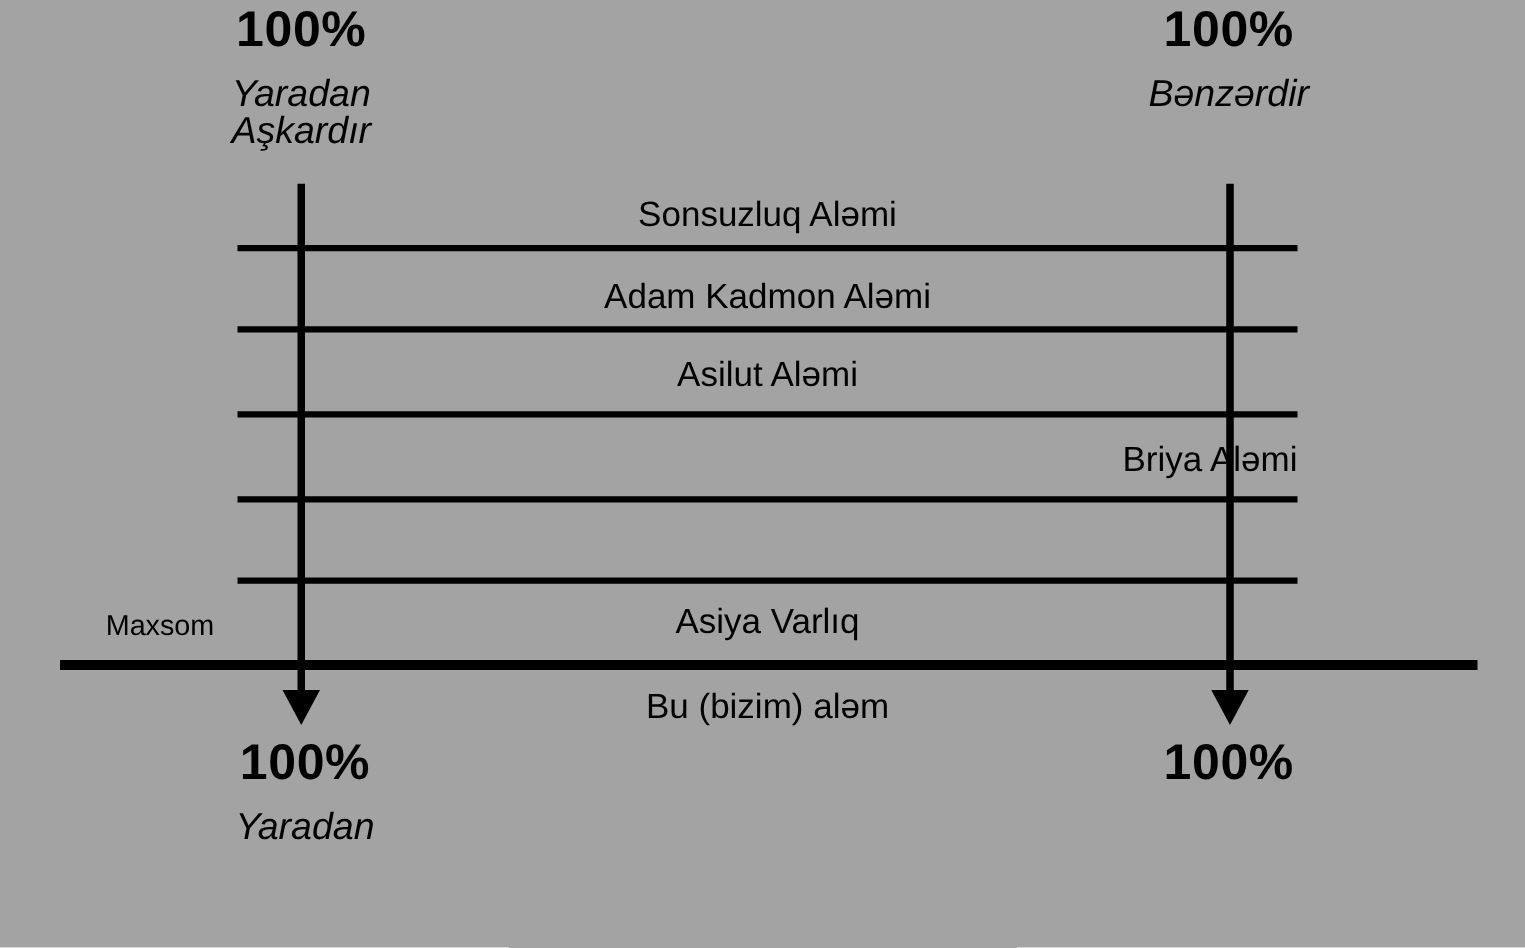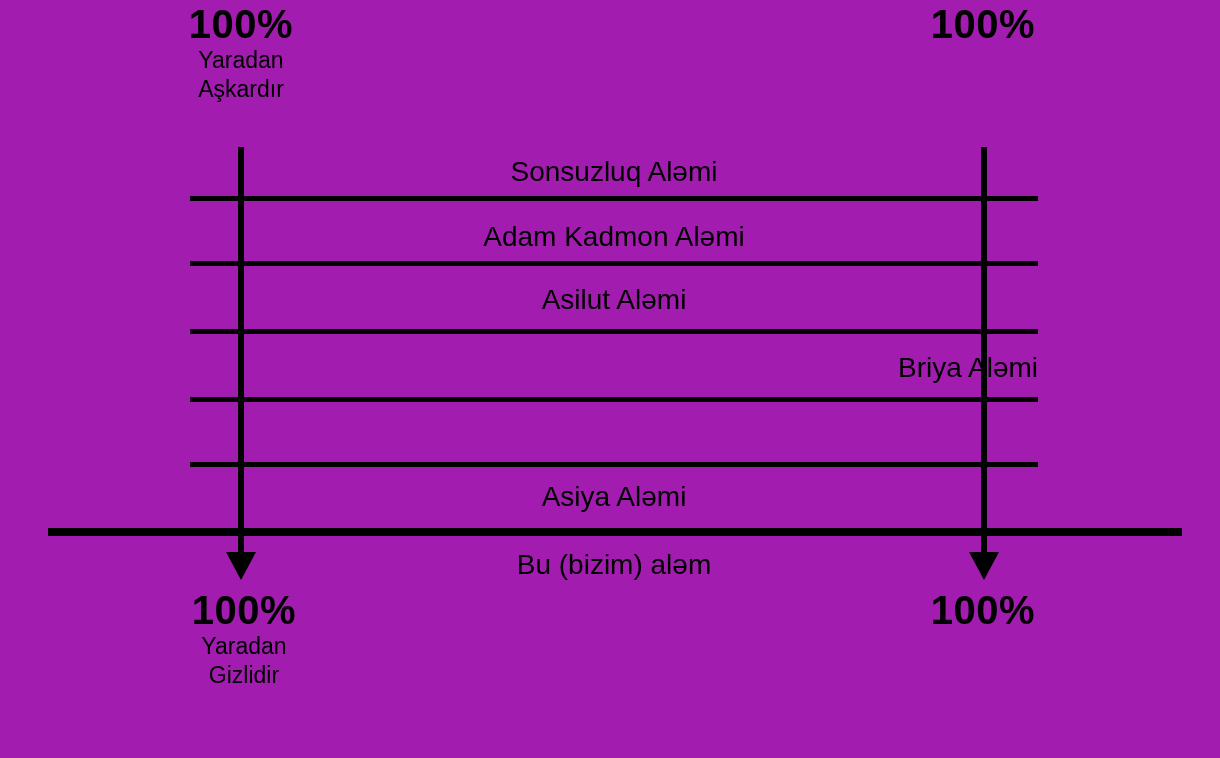--- a/index.html
+++ b/index.html
@@ -1,26 +1,26 @@
 <!DOCTYPE html>
 <html><head>
 <meta charset="utf-8">
 <style>
   html,body { margin:0; padding:0; background:#ffffff; }
   .canvas {
     position:relative;
     width:1220px; height:758px;
-    background:#a21caf;
+    background:#a3a3a3;
     color:#000000;
     font-family:"Liberation Sans", sans-serif;
     overflow:hidden;
   }
   .corner { position:absolute; width:200px; text-align:center; }
   .pct { font-size:40px; font-weight:bold; line-height:44px; letter-spacing:0.5px; }
-  .sub { font-size:23px; line-height:29px; margin-top:0; }
+  .sub { font-size:30px; line-height:29px; margin-top:15px;font-style:italic; }
   .vline { position:absolute; width:6px; background:#000000; }
   .arrowhead {
     position:absolute; width:0; height:0;
     border-left:15px solid transparent;
     border-right:15px solid transparent;
     border-top:28px solid #000000;
   }
   .hline { position:absolute; left:190px; width:848px; height:5px; background:#000000; }
   .thickline { position:absolute; left:48px; top:528px; width:1134px; height:8px; background:#000000; }
   .row-label {
@@ -41,28 +41,28 @@
     <div class="pct">100%</div>
     <div class="sub">
       <div>Yaradan</div>
       <div>Aşkardır</div>
     </div>
   </div>
 
   <div class="corner" style="left:883px; top:2px;">
     <div class="pct">100%</div>
     <div class="sub">
+      <div>Bənzərdir</div>
     </div>
   </div>
 
   <div class="corner" style="left:144px; top:588px;">
     <div class="pct">100%</div>
     <div class="sub">
       <div>Yaradan</div>
-      <div>Gizlidir</div>
     </div>
   </div>
 
   <div class="corner" style="left:883px; top:588px;">
     <div class="pct">100%</div>
   </div>
 
   <div>
     <div class="vline" style="left:238px; top:147px; height:405px;"></div>
     <div class="arrowhead" style="left:226px; top:552px;"></div>
@@ -77,18 +77,19 @@
   <div class="hline" style="top:329px;"></div>
   <div class="hline" style="top:397px;"></div>
   <div class="hline" style="top:462px;"></div>
 
   <div class="thickline"></div>
 
   <div class="row-label" style="top:157px;">Sonsuzluq Aləmi</div>
   <div class="row-label" style="top:222px;">Adam Kadmon Aləmi</div>
   <div class="row-label" style="top:285px;">Asilut Aləmi</div>
   <div class="row-label" style="top:353px;text-align:right;">Briya Aləmi</div>
-  <div class="row-label" style="top:482px;">Asiya Aləmi</div>
+  <div class="row-label" style="top:482px;">Asiya Varlıq</div>
 
+  <div class="maxsom">Maxsom</div>
 
   <div class="row-label" style="top:550px;">Bu (bizim) aləm</div>
 
 </div>
 
 </body></html>

